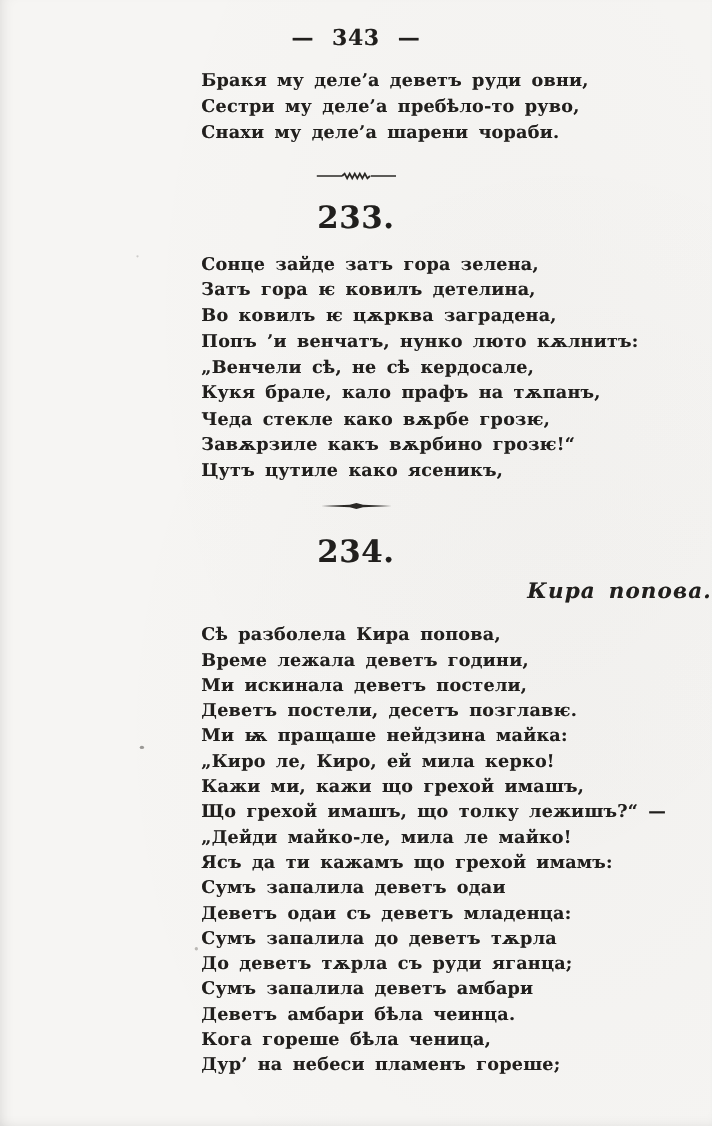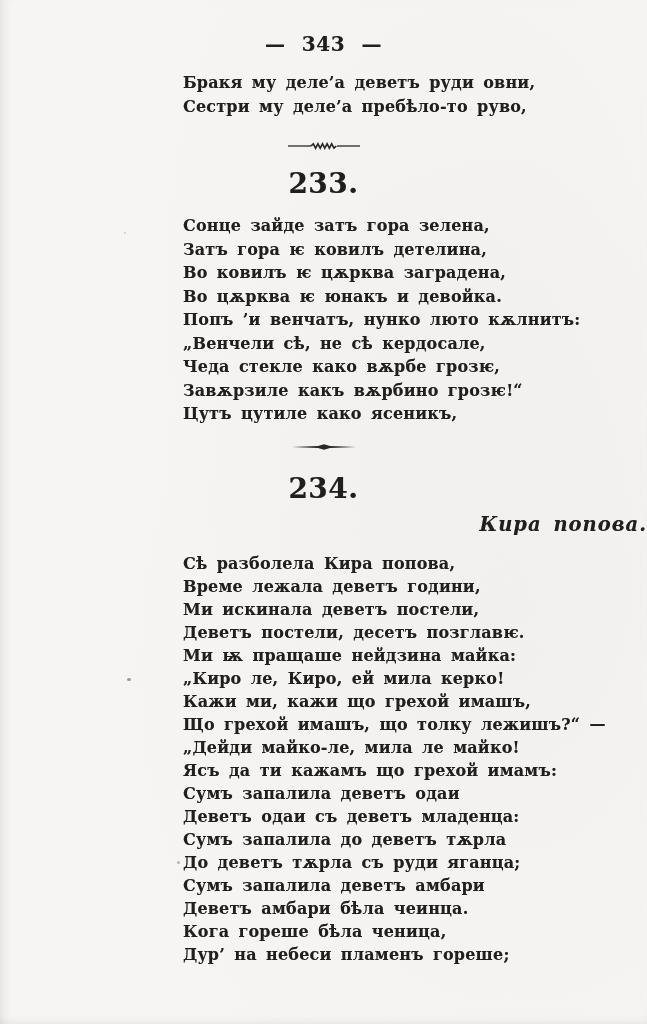--- a/index.html
+++ b/index.html
@@ -10,21 +10,21 @@
     width: 647px;
     height: 1024px;
     overflow: hidden;
     background: #eee;
   }
   .page {
     position: relative;
     width: 647px;
     height: 1024px;
     box-sizing: border-box;
-    padding-top: 32px;
+    padding-top: 22px;
     background:
       radial-gradient(ellipse at 72% 28%, rgba(60,55,45,0.015), transparent 55%),
       radial-gradient(ellipse at 80% 65%, rgba(60,55,45,0.02), transparent 60%),
       #f6f5f3;
     box-shadow:
       inset 10px 0 14px -10px rgba(0,0,0,0.12),
       inset 0 -8px 12px -8px rgba(0,0,0,0.08);
     font-family: "DejaVu Serif", "DejaVu Sans", serif;
     color: #211f1d;
   }
@@ -93,39 +93,40 @@
 
 <div class="page">
 
   <header class="page-head">
     <span>— 343 —</span>
   </header>
 
   <section class="verse verse-1">
     <div class="line">Бракя му деле’а деветъ руди овни,</div>
     <div class="line">Сестри му деле’а пребѣло-то руво,</div>
+    <div class="line">Снахи му деле’а шарени чораби.</div>
   </section>
 
   <div class="ornament ornament-wavy">
     <svg width="76" height="14" viewBox="0 0 76 14" aria-hidden="true">
       <path d="M2 7 H25" stroke="#2a2825" stroke-width="1.3" fill="none"></path>
       <path d="M25 7 l2.3 -2.2 2.3 4.4 2.3 -4.4 2.3 4.4 2.3 -4.4 2.3 4.4 2.3 -4.4 2.3 4.4 2.3 -4.4 2.3 4.4 2.3 -2.2" stroke="#2a2825" stroke-width="1.6" fill="none"></path>
       <path d="M51 7 H74" stroke="#2a2825" stroke-width="1.3" fill="none"></path>
     </svg>
   </div>
 
   <h2 class="song-number num-233">233.</h2>
 
   <section class="verse verse-233">
     <div class="line">Сонце зайде затъ гора зелена,</div>
     <div class="line">Затъ гора ѥ ковилъ детелина,</div>
     <div class="line">Во ковилъ ѥ цѫрква заградена,</div>
-    <div class="line">Во цѫрква ѥ юнакъ и девойка.</div>
     <div class="line">Попъ ’и венчатъ, нунко люто кѫлнитъ:</div>
     <div class="line">„Венчели сѣ, не сѣ кердосале,</div>
+    <div class="line">Кукя брале, кало прафъ на тѫпанъ,</div>
     <div class="line">Чеда стекле како вѫрбе грозѥ,</div>
     <div class="line">Завѫрзиле какъ вѫрбино грозѥ!“</div>
     <div class="line">Цутъ цутиле како ясеникъ,</div>
   </section>
 
   <div class="ornament ornament-diamond">
     <svg width="64" height="10" viewBox="0 0 64 10" aria-hidden="true">
       <polygon points="0,5 26,3.9 32,2.2 38,3.9 64,5 38,6.1 32,7.8 26,6.1" fill="#2a2825"></polygon>
     </svg>
   </div>

